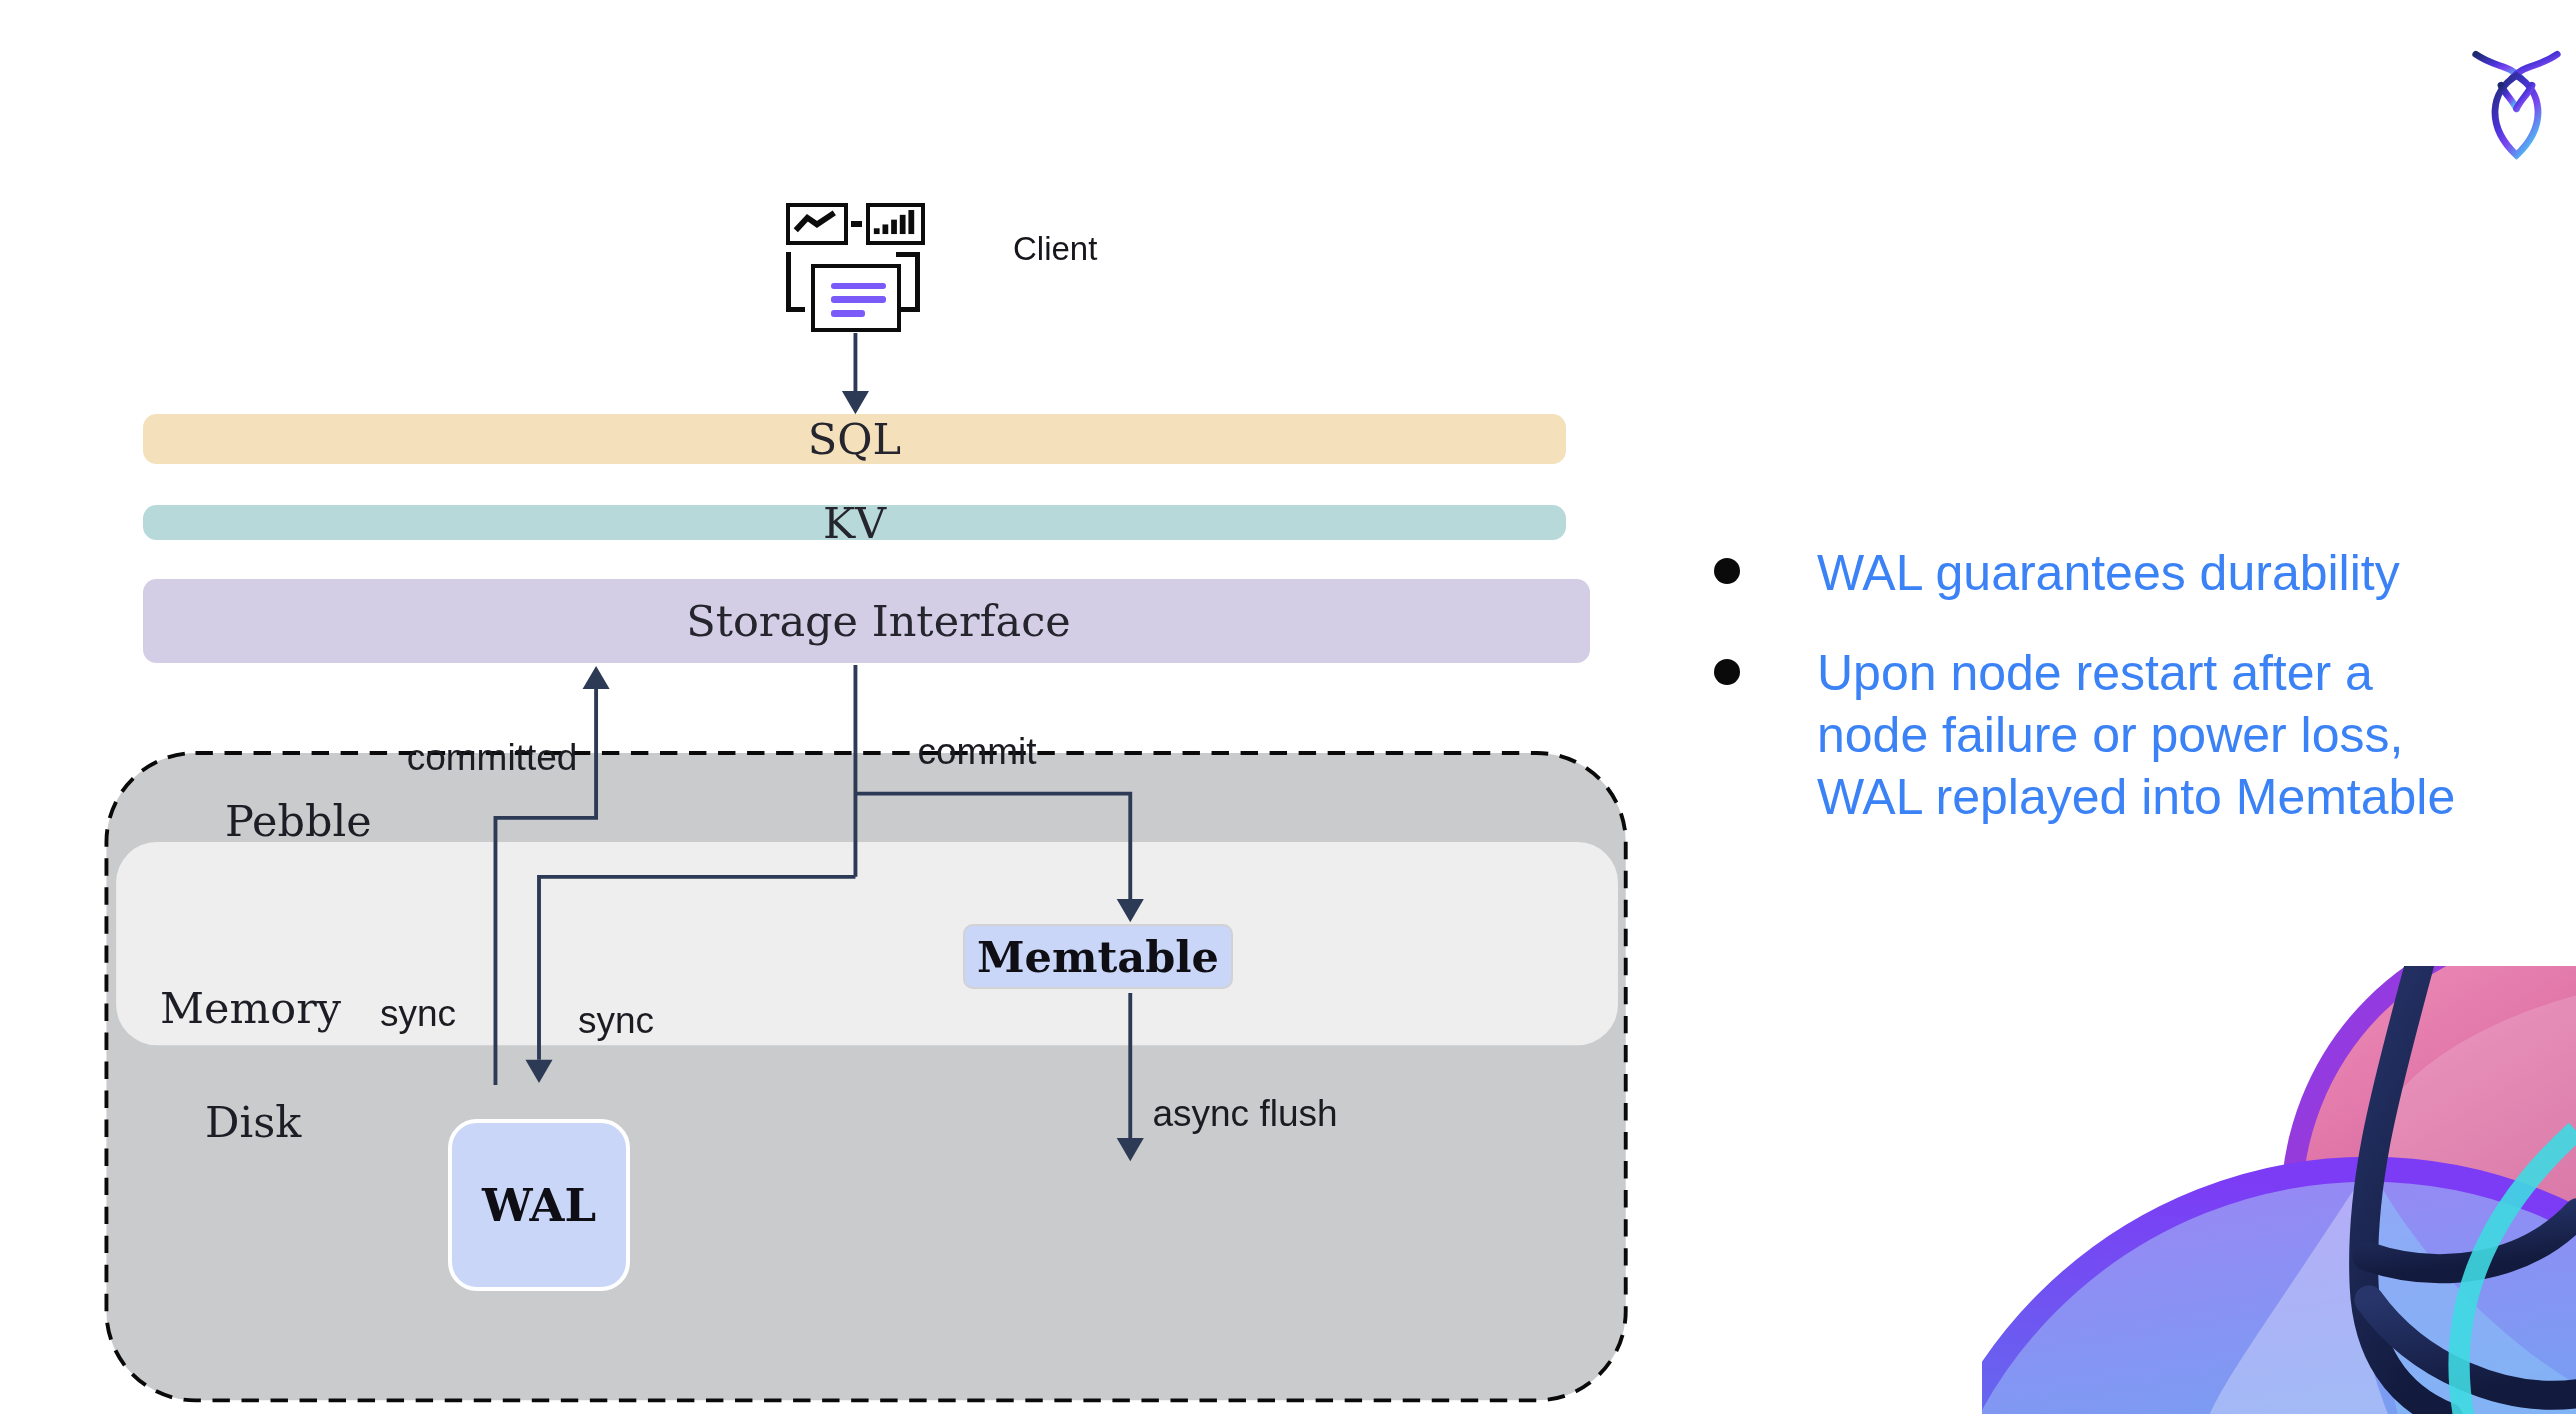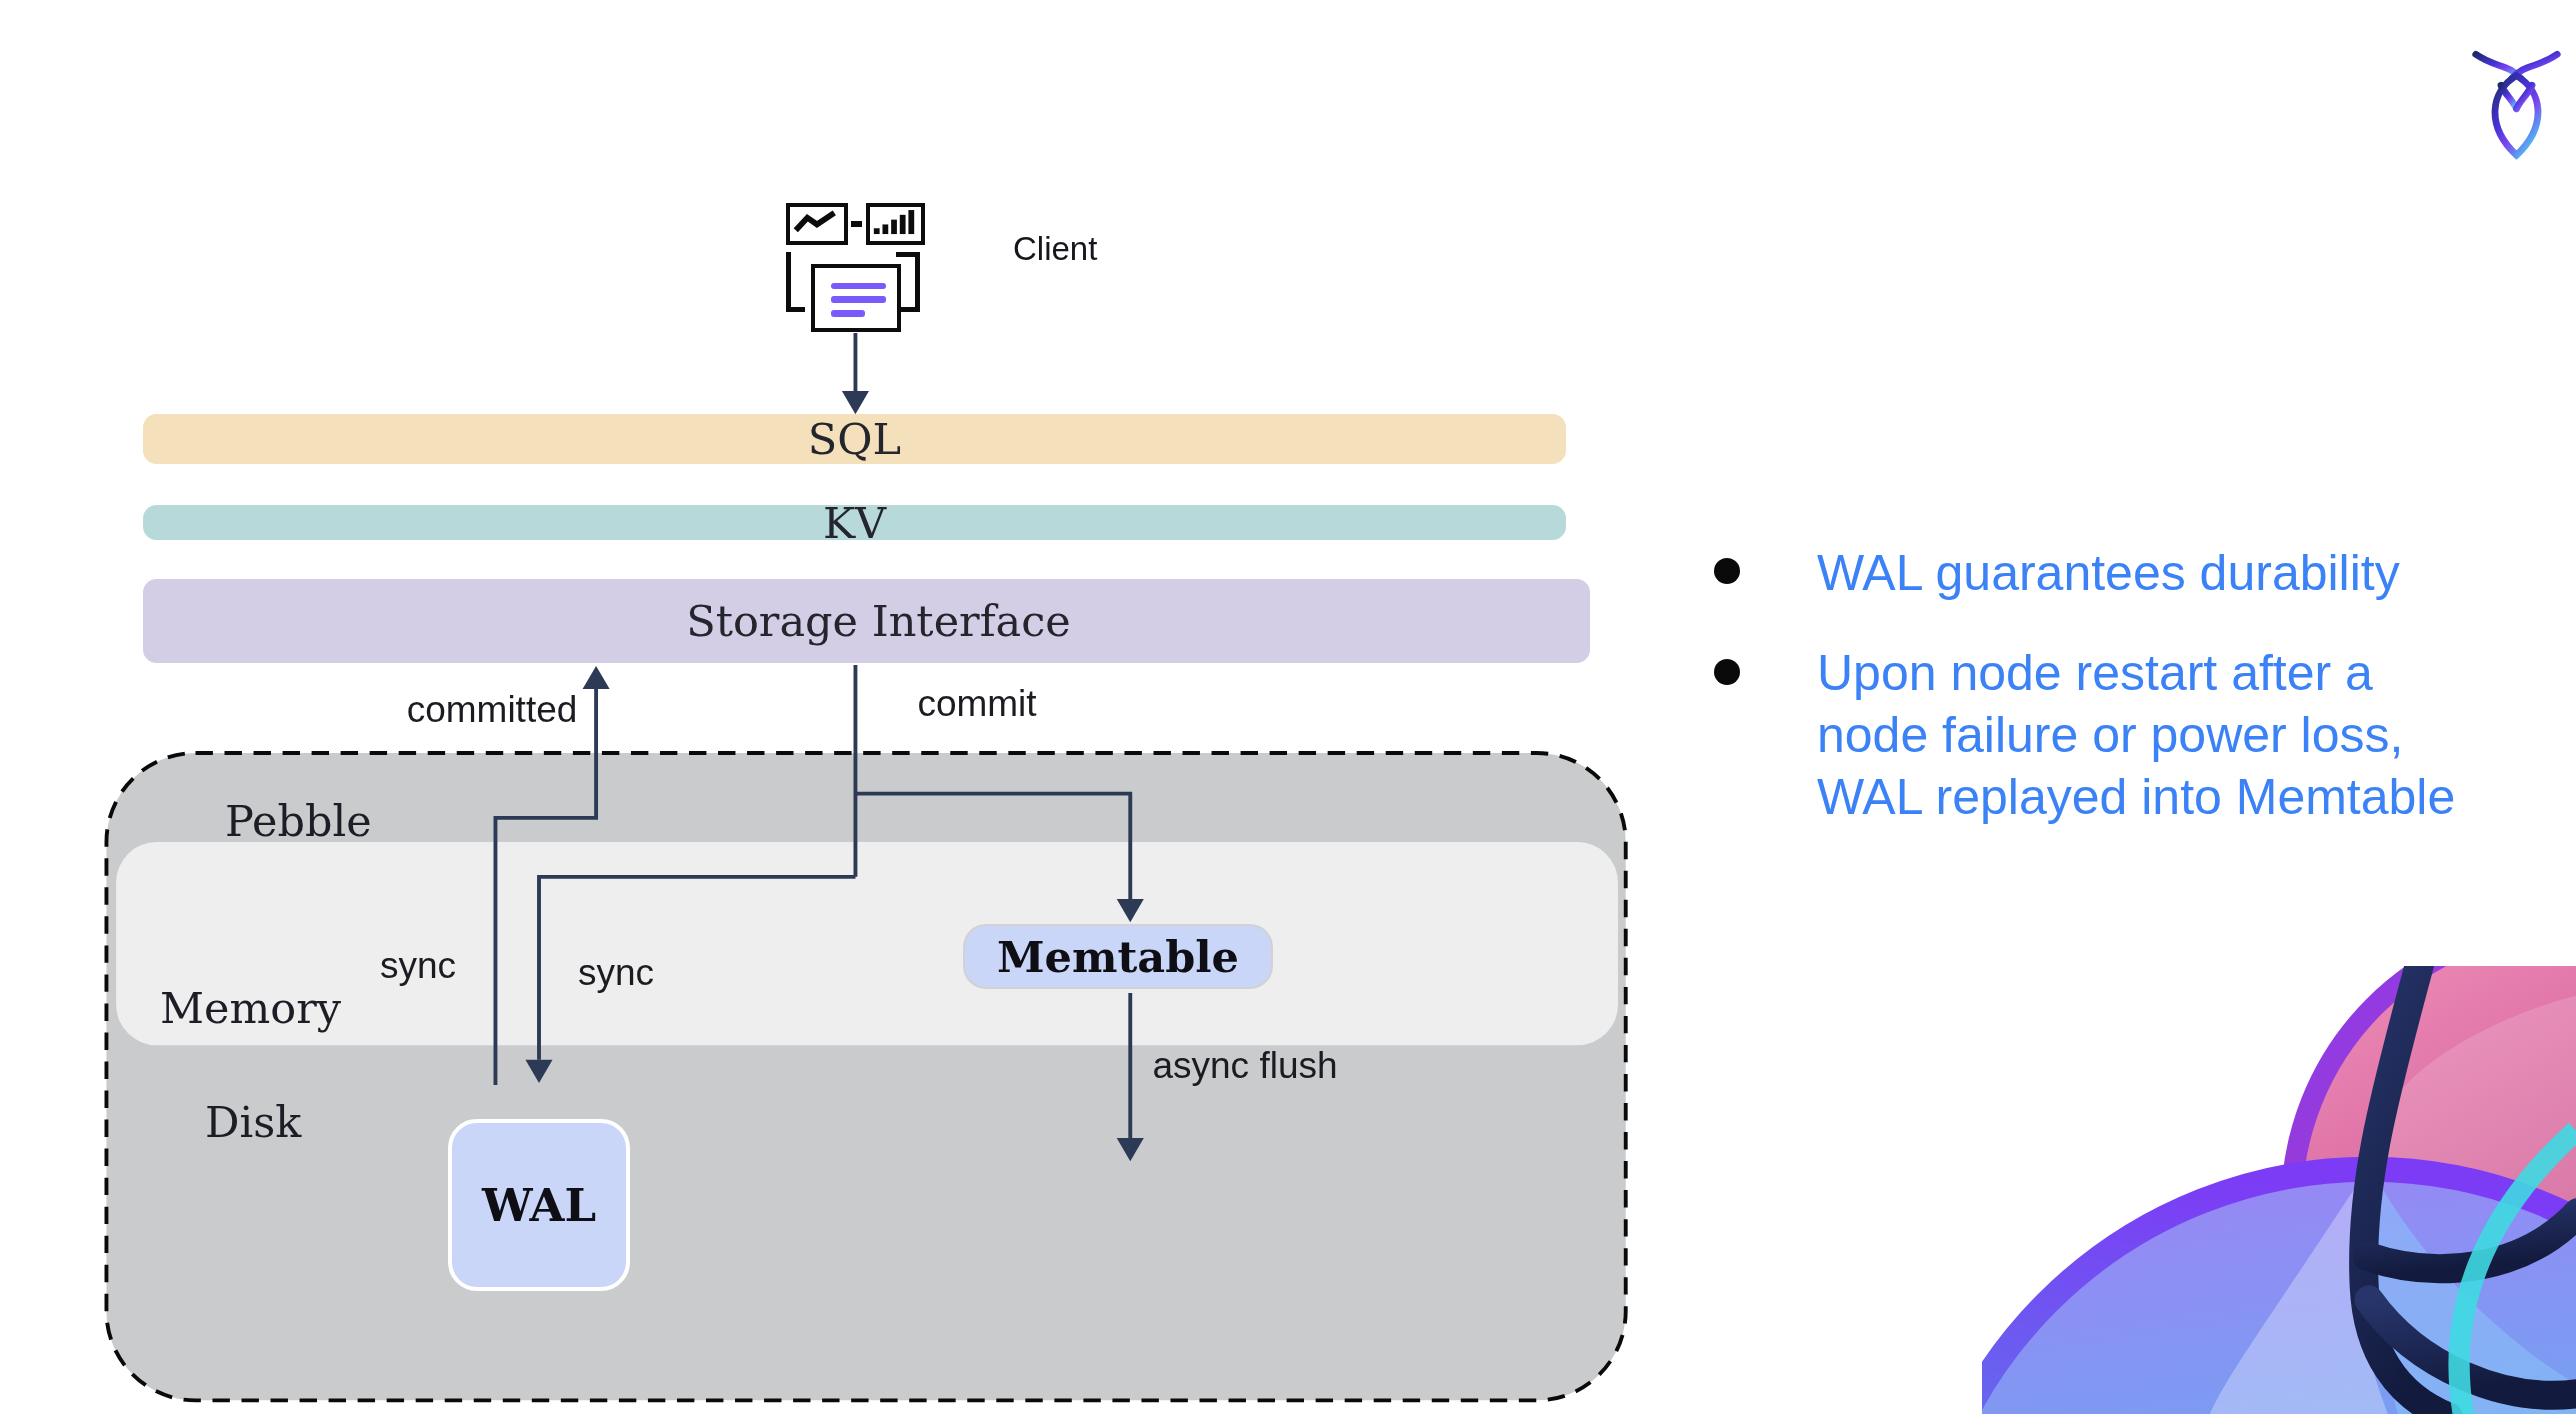--- a/index.html
+++ b/index.html
@@ -29,32 +29,32 @@
   #bar-kv{top:505px;height:35px;background:#b7d9da;font-size:43px;}
   #bar-storage{top:579px;height:84px;background:#d3cde5;font-size:43px;padding-left:24px;}
 
   
   .region-label{position:absolute;font-family:"DejaVu Serif",serif;color:#1d1d26;font-size:43px;z-index:4;}
   #lbl-pebble{left:225px;top:796px;}
   #lbl-memory{left:160px;top:983px;}
   #lbl-disk{left:205px;top:1097px;}
 
   
-  .edge-label{position:absolute;font-size:37px;color:#1b1b22;transform:translate(-50%,-50%);z-index:6;white-space:nowrap;}
+  .edge-label{position:absolute;font-size:37px;color:#1b1b22;transform:translate(-50%,-50%);z-index:6;white-space:nowrap;margin-top:48px;}
   #lbl-committed{left:492px;top:710px;}
   #lbl-commit{left:977px;top:704px;}
   #lbl-sync-l{left:418px;top:966px;}
   #lbl-sync-r{left:616px;top:973px;}
   #lbl-async{left:1245px;top:1066px;}
 
   
   .node{position:absolute;background:#c9d6f8;display:flex;align-items:center;justify-content:center;
         font-family:"DejaVu Serif",serif;font-weight:bold;color:#0e0e14;box-sizing:border-box;z-index:5;}
   #node-wal{left:448px;top:1087px;width:182px;height:172px;border:4.8px solid #ffffff;border-radius:29px;font-size:45px;margin-top:32px;}
-  #node-memtable{left:963px;top:924px;width:310px;height:65px;border:2.9px solid #d2d2d4;border-radius:23px;font-size:43px;}
+  #node-memtable{left:963px;top:924px;width:270px;height:65px;border:2.9px solid #d2d2d4;border-radius:10px;font-size:43px;}
   #node-sstable{left:987px;top:1161px;width:282px;height:165px;border:4.8px solid #ffffff;border-radius:31px;font-size:45px;}
 
   
   .bullet-dot{position:absolute;width:26px;height:26px;border-radius:50%;background:#0a0a0a;}
   .bullet-text{position:absolute;left:1817px;font-size:50px;line-height:62px;color:#3b82f6;}
   #dot1{left:1714px;top:558px;}
   #dot2{left:1714px;top:659px;}
   #bullet1{top:542px;}
   #bullet2{top:642px;}
 

